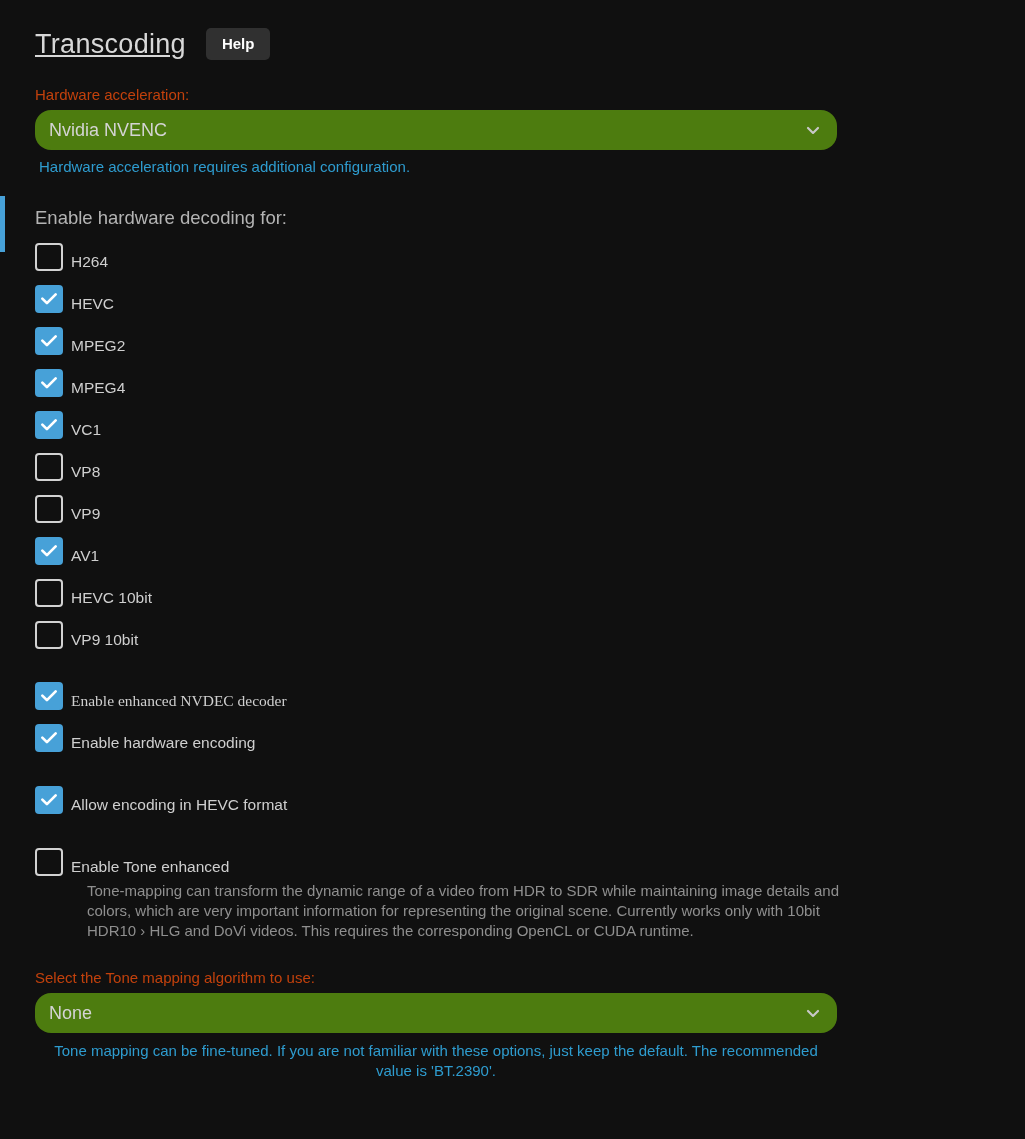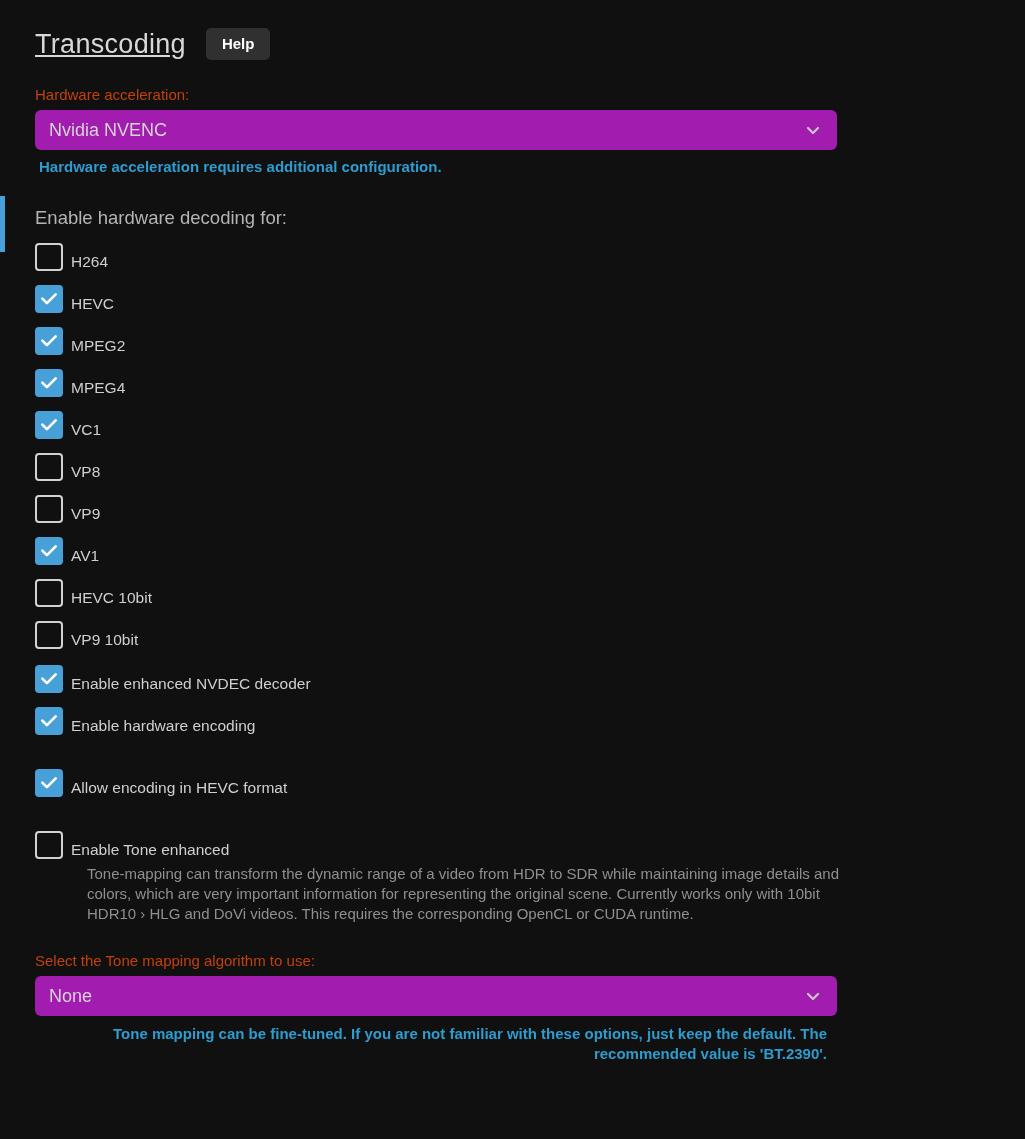--- a/index.html
+++ b/index.html
@@ -45,22 +45,22 @@
   .field-label {
     display: block;
     font-size: 15px;
     color: #c2410c;
     margin-top: 26px;
   }
   .select {
     margin-top: 7px;
     width: 802px;
     height: 40px;
-    background: #a21caf;
-    border-radius: 6px;
+    background: #4d7c0f;
+    border-radius: 16px;
     display: flex;
     align-items: center;
     padding: 0 12px 0 14px;
     cursor: pointer;
     position: relative;
   }
   .select-value {
     font-size: 18px;
     color: #d4d4d4;
     flex: 1;
@@ -76,27 +76,27 @@
     fill: none;
     stroke: #c8c8c8;
     stroke-width: 2.6;
     stroke-linecap: round;
     stroke-linejoin: round;
   }
   .helper-link {
     margin-top: 7px;
     padding-left: 4px;
     font-size: 15px;
-    font-weight: 700;
+    font-weight: 400;
     color: #2e9ccf;
     line-height: 20px;
     width: 802px;
   }
   .helper-link.centered {
-    text-align: right;
+    text-align: center;
     padding: 0 10px;
     margin-top: 8px;
   }
   .section-heading {
     font-size: 18.5px;
     color: #b4b4b4;
     font-weight: 400;
   }
   .decode-heading { margin-top: 30px; margin-bottom: 14px; }
   .encode-heading { margin-top: 34px; margin-bottom: 13px; }
@@ -129,21 +129,21 @@
     stroke: #ffffff;
     stroke-width: 3.2;
     stroke-linecap: round;
     stroke-linejoin: round;
   }
   .check-label {
     margin-left: 8px;
     font-size: 15.5px;
     color: #cfcfcf;
   }
-  .nvdec-row { margin-top: 16px; }
+  .nvdec-row { margin-top: 33px; font-family: Liberation Serif, serif; }
   .encode-row { margin-bottom: 34px; }
   .tone-row { margin-bottom: 5px; }
   .field-description {
     margin-left: 52px;
     width: 762px;
     font-size: 15px;
     line-height: 20px;
     color: #8f8f8f;
   }
   .algo-label { margin-top: 28px; }

